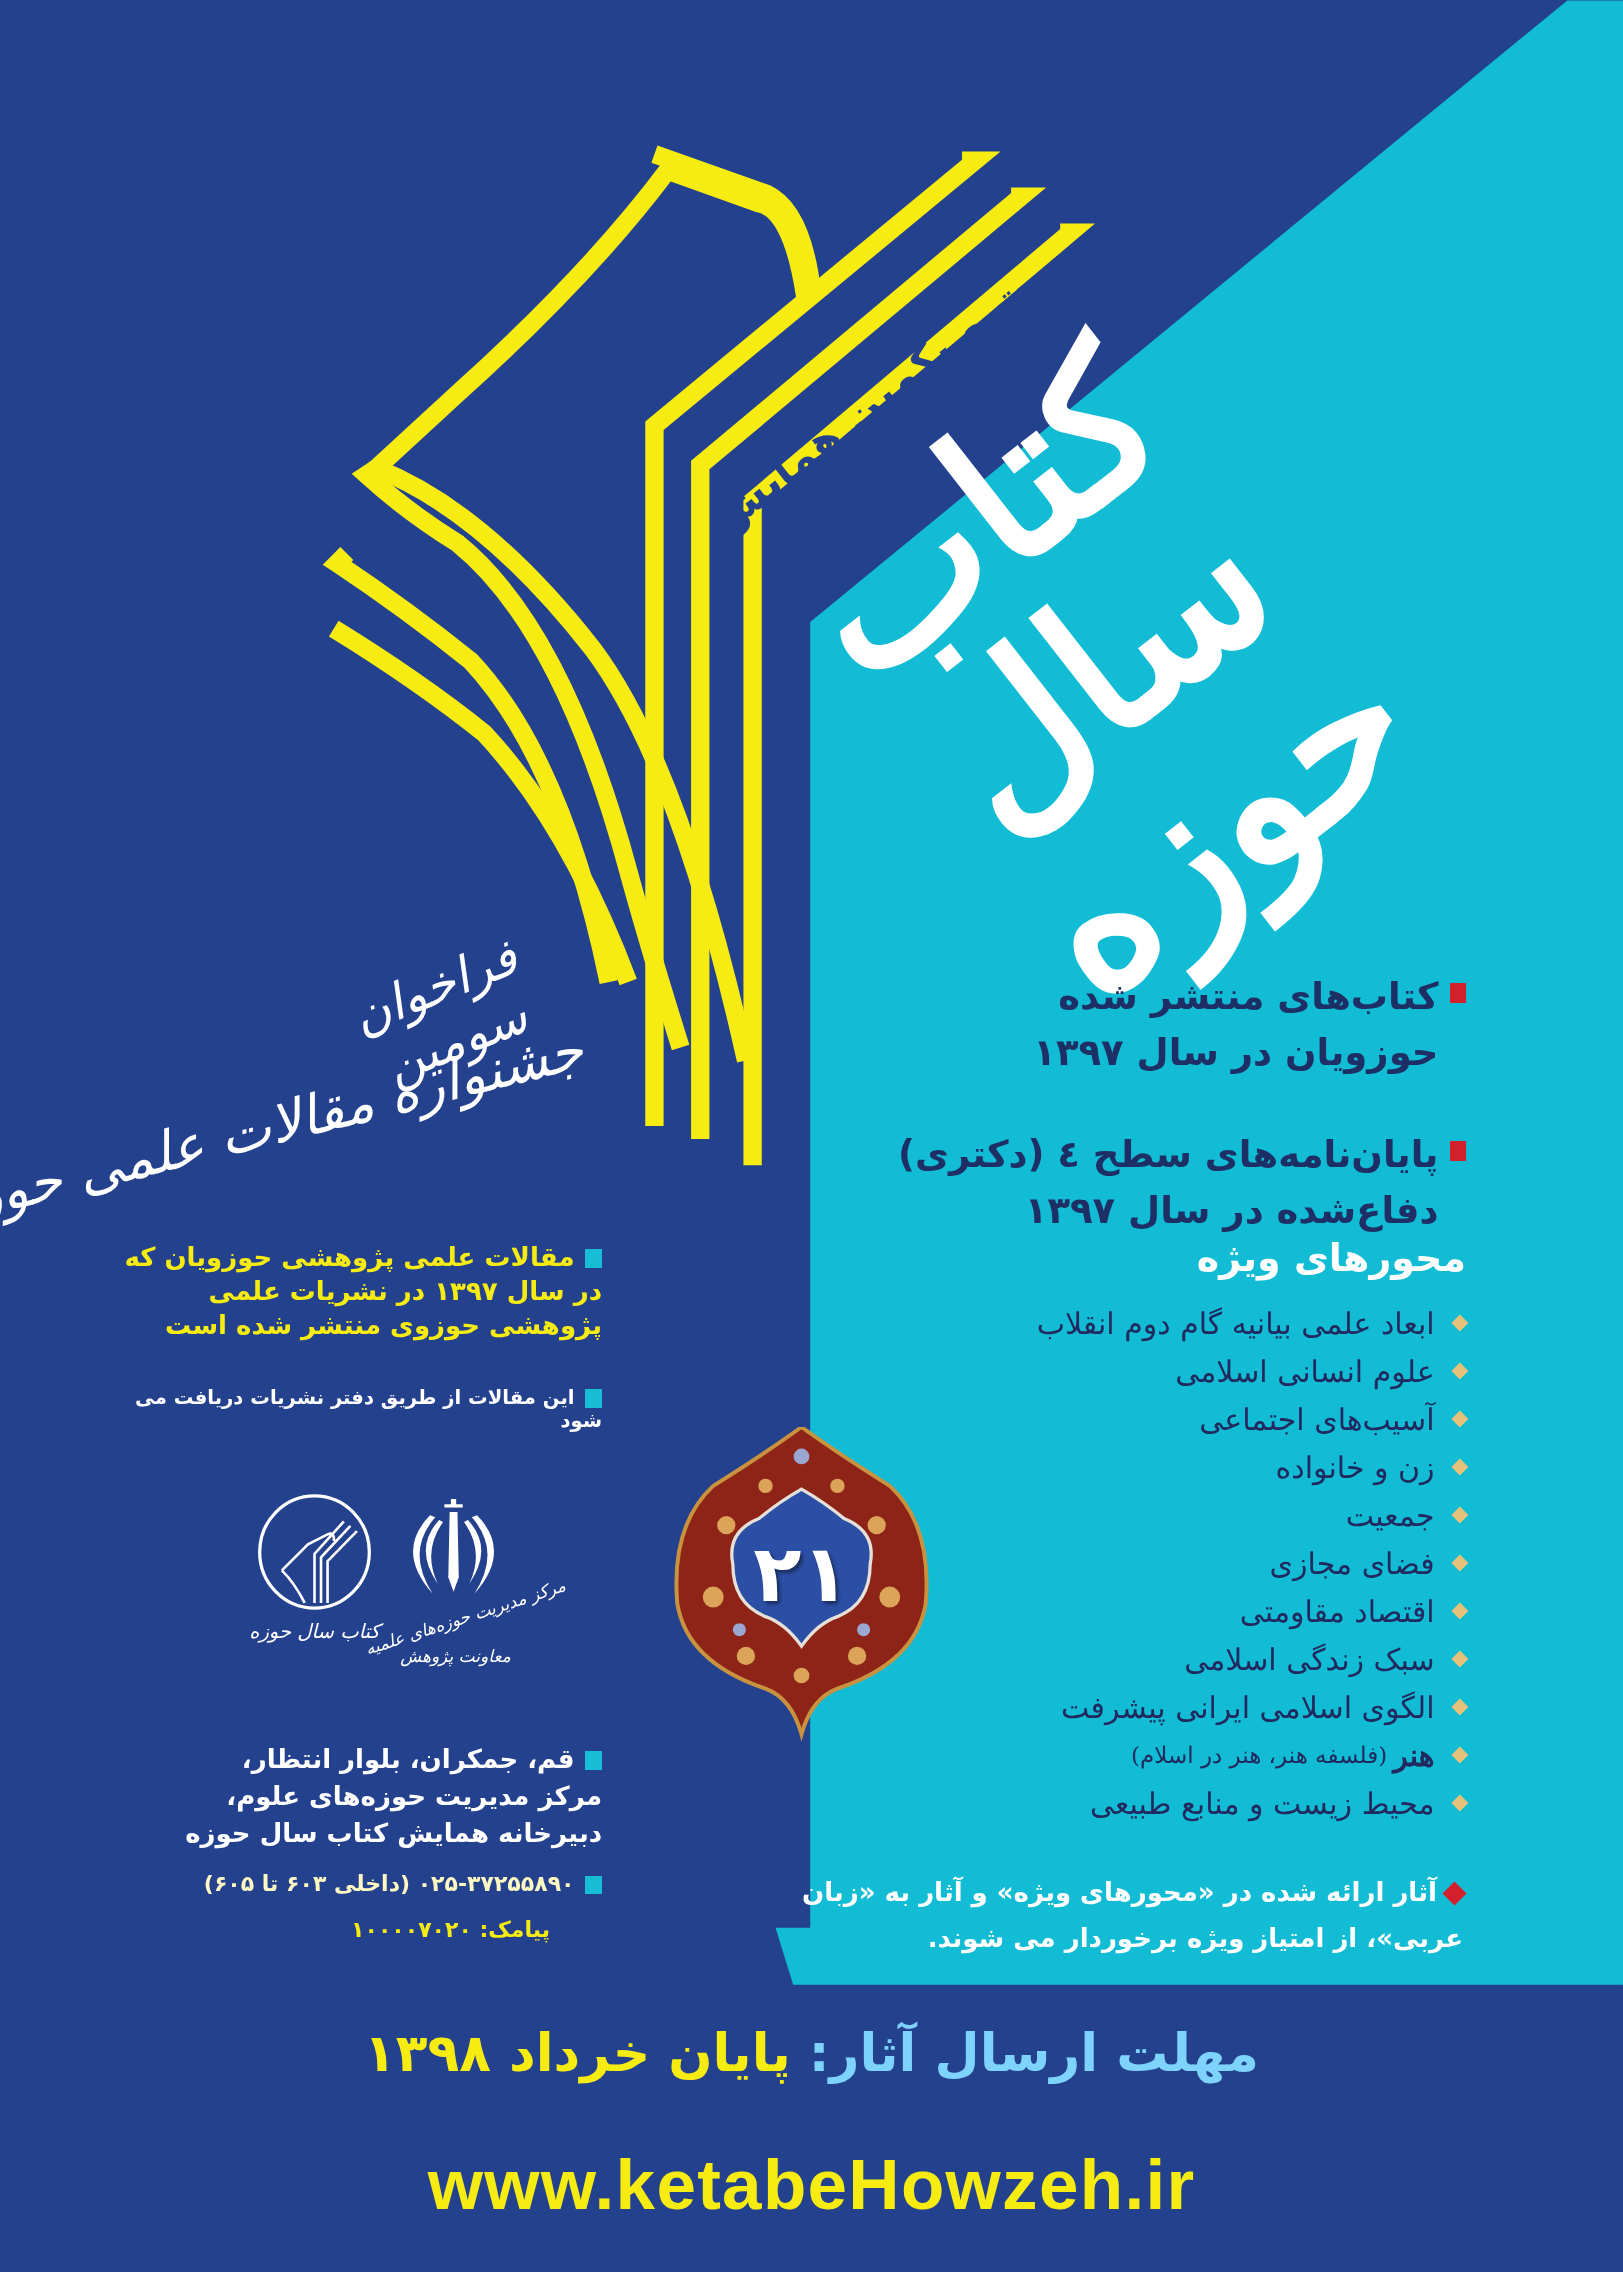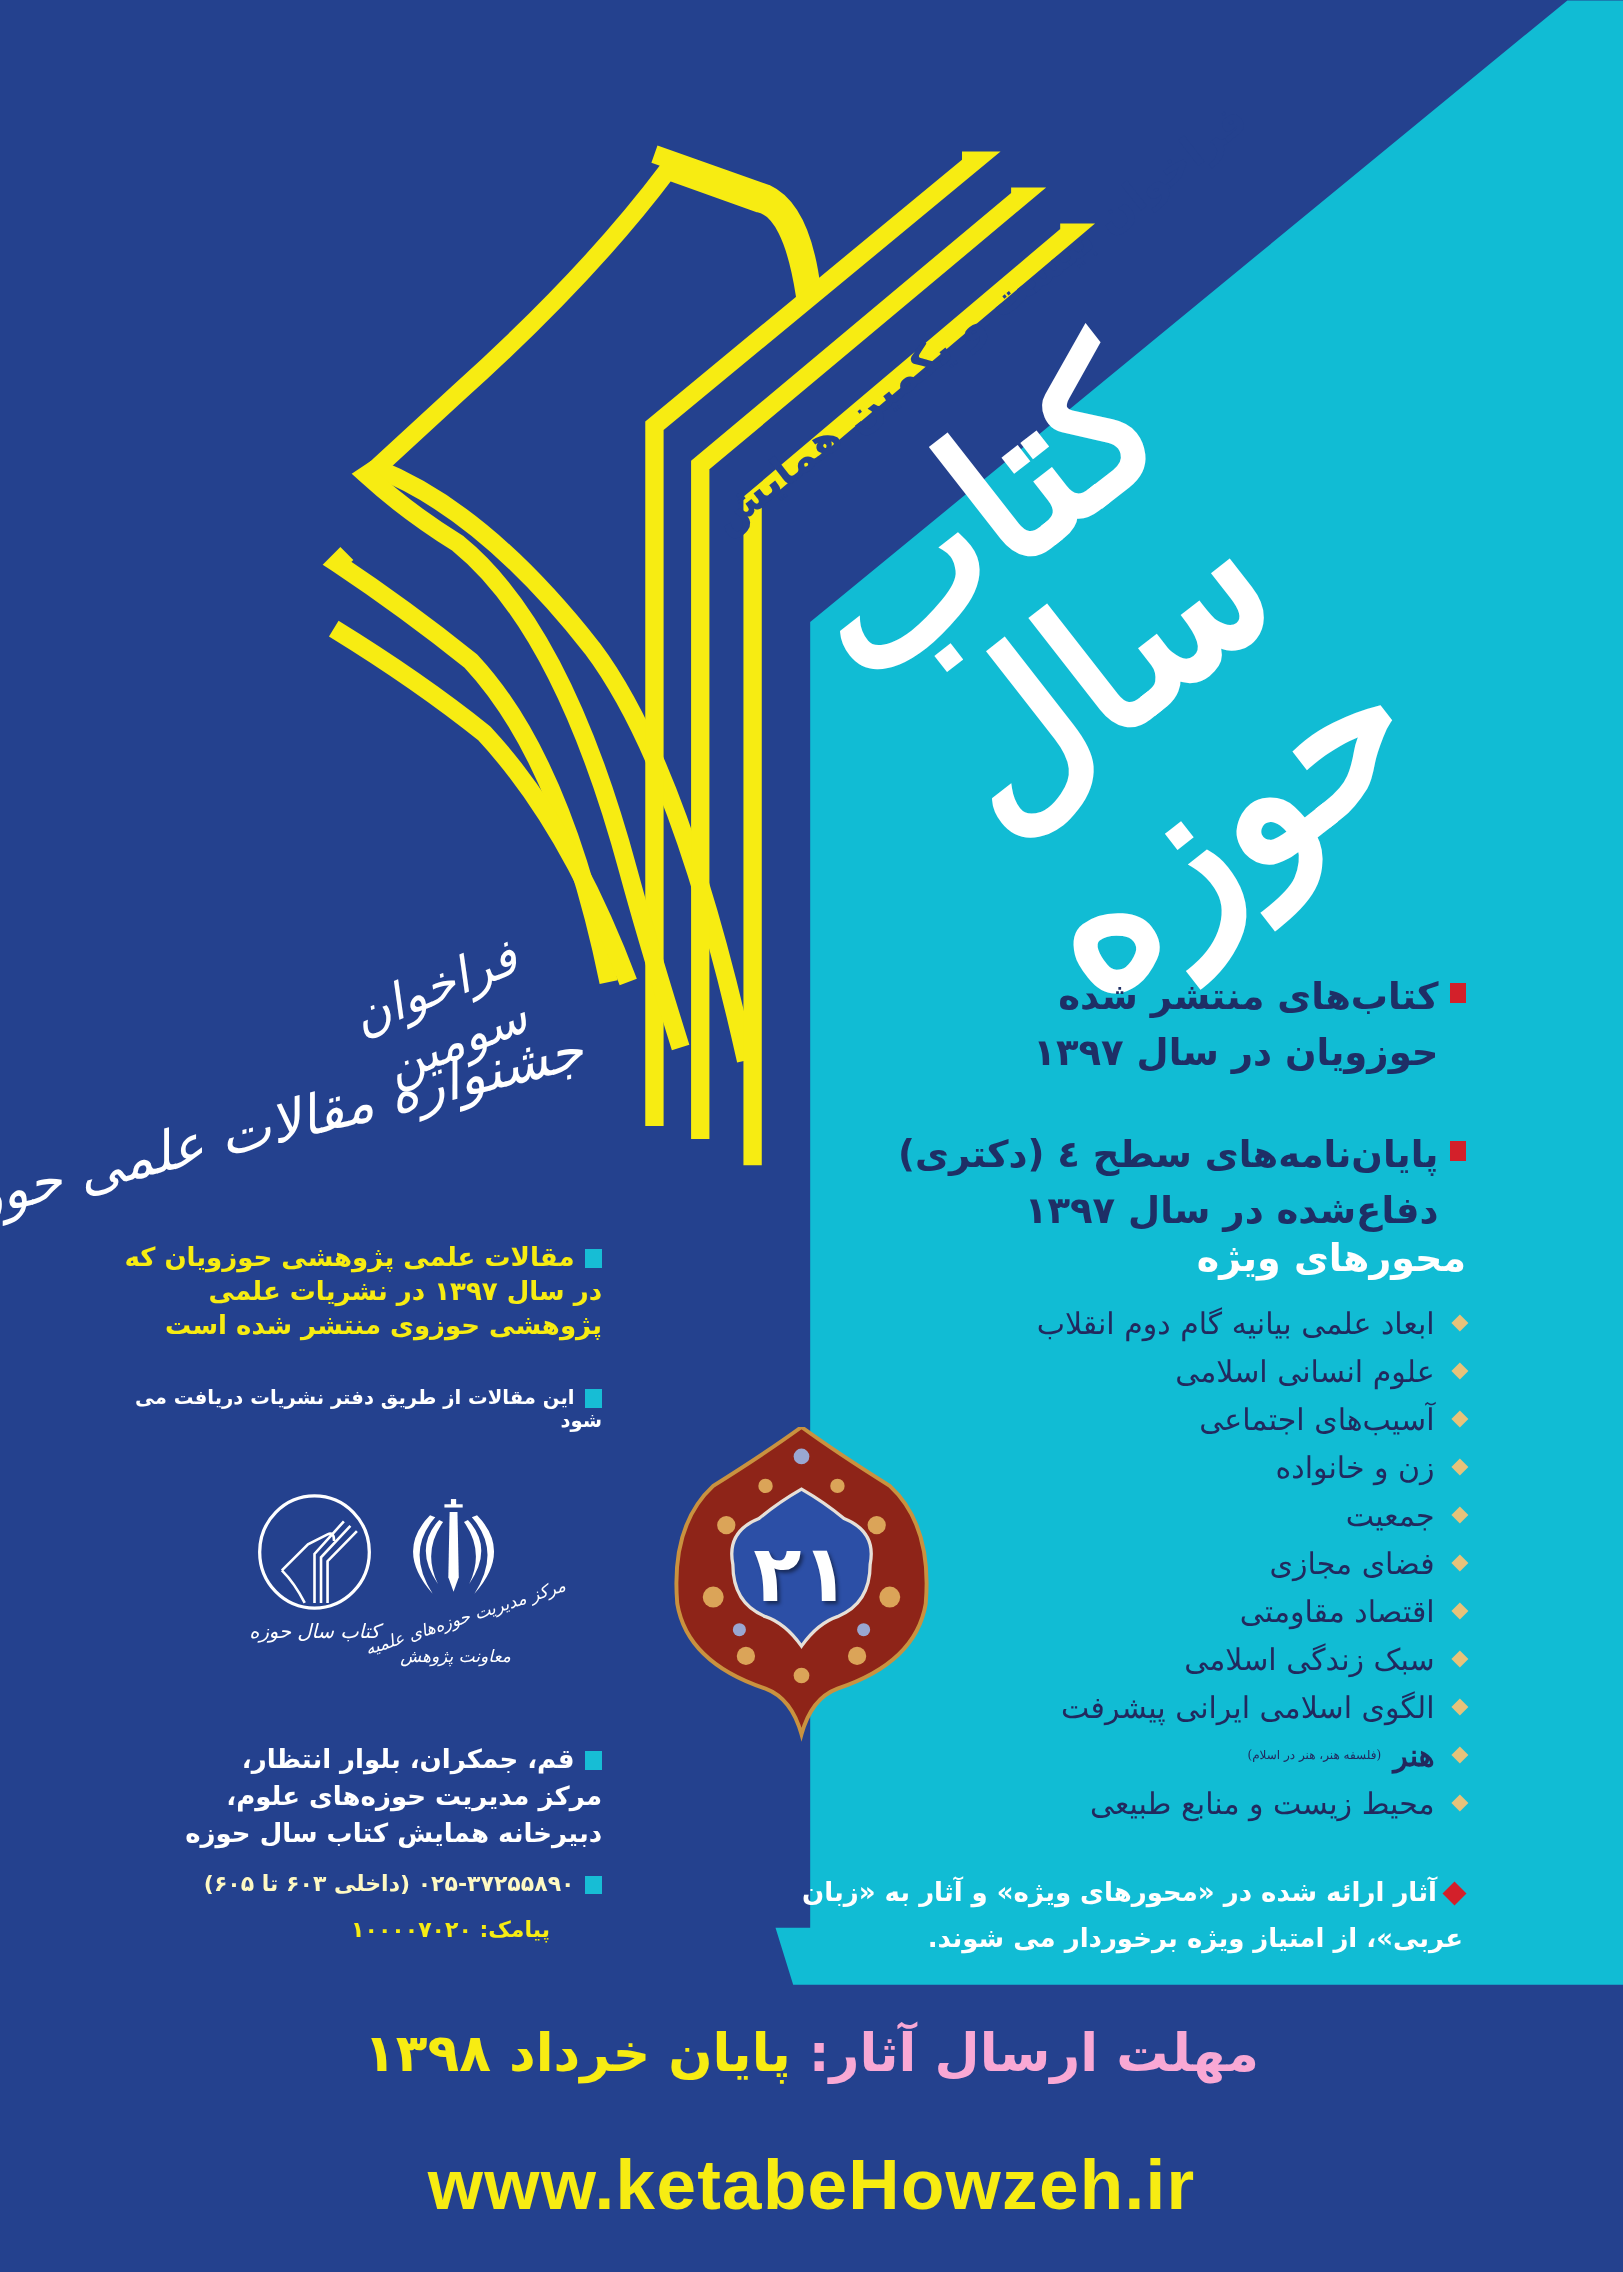--- a/index.html
+++ b/index.html
@@ -23,21 +23,21 @@
   .cat-list { right:157px; top:969px; width:655px; }
   .cat-item { display:flex; flex-direction:row-reverse; align-items:flex-start; margin-bottom:46px; }
   .cat-marker { width:15.7px; height:19.6px; background:#D3202A; margin-top:14.4px; margin-left:11.8px; flex:none; }
   .cat-text { color:#1E2F66; font-weight:bold; font-size:37px; line-height:56px; text-align:right; direction:rtl; }
 
   .axes-title { right:157px; top:1236px; color:#ffffff; font-weight:bold; font-size:38px; direction:rtl; }
   .axes-list { right:157px; top:1299px; width:655px; }
   .axis-item { display:flex; flex-direction:row-reverse; align-items:center; height:48px; }
   .axis-bullet { width:11.8px; height:11.8px; background:#E7C27A; transform:rotate(45deg); margin-left:19.6px; flex:none; }
   .axis-label { color:#22295E; font-family:"DejaVu Serif", serif; font-size:30px; direction:rtl;text-align:right; }
-  .axis-note { font-size:12px; margin-right:12px; }
+  .axis-note { font-size:23px; margin-right:6px; }
 
   .note { right:160px; top:1869px; width:720px; text-align:right; direction:rtl; color:#fff; font-weight:bold;
           font-size:26px; line-height:46px; }
   .note-diamond { display:inline-block; width:17px; height:17px; background:#D3202A; transform:rotate(45deg);
                   margin-left:9.2px; vertical-align:middle; }
 
   
   .festival-top { left:308px; top:956px; width:275px; color:#ffffff; font-family:"DejaVu Serif", serif;
                   font-style:italic; font-size:50px; transform:rotate(-22deg); text-align:center; }
   .festival-main { left:118px; top:1073px; width:471px; color:#ffffff; font-family:"DejaVu Serif", serif;
@@ -55,21 +55,21 @@
   .logo { position:absolute; }
   .logo-caption { color:#fff; font-family:"DejaVu Serif", serif; font-style:italic; font-size:19.6px; text-align:center; position:absolute; white-space:nowrap; }
 
   
   .dome { left:674px; top:1427px; width:255px; height:327px; }
   .dome-number { position:absolute; left:0; top:101px; width:255px; text-align:center; color:#fff;
                  font-size:79px; font-weight:bold; text-shadow:2.6px 2.6px 3.9px rgba(0,0,0,0.45); }
 
   
   .deadline { left:0; top:2023px; width:1623px; text-align:center; direction:rtl; font-weight:bold; font-size:52px; }
-  .deadline-label { color:#f9a8d4; }
+  .deadline-label { color:#7dd3fc; }
   .deadline-value { color:#F7EC12; }
   .website { left:0; top:2121px; width:1623px; text-align:center; color:#F7EC12; font-family:"Liberation Sans", sans-serif;
              font-weight:bold; font-size:71px; letter-spacing:1.3px;margin-top:23px; }
 </style>
 </head>
 <body>
 
 <svg id="bg-svg" viewBox="0 0 2480 3472">
 
   <polygon points="2395,0 2480,0 2480,3032 1212,3032 1185,2945 1238,2945 1238,950" fill="#11BCD4"></polygon>

